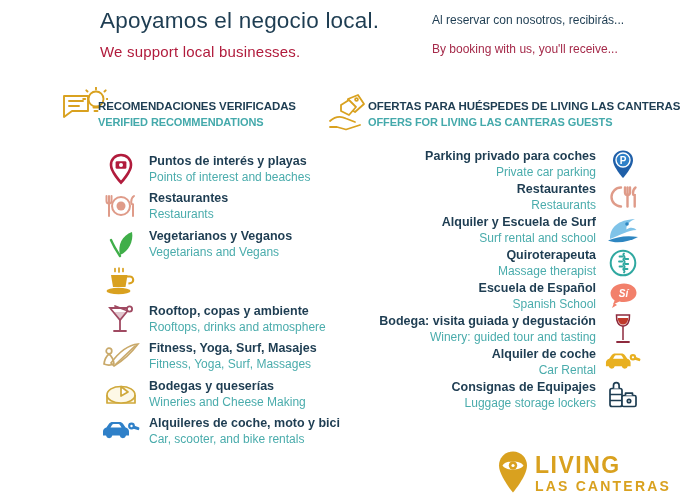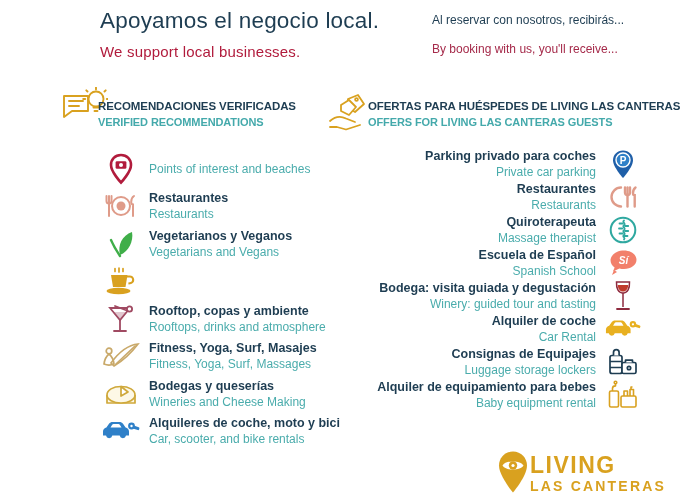--- a/index.html
+++ b/index.html
@@ -29,21 +29,21 @@
   .l-row{display:flex;align-items:center;height:37.5px;gap:9px;}
   .icon-cell-l{width:38px;display:flex;justify-content:center;align-items:center;flex:0 0 38px;}
   .right-list{position:absolute;left:347px;top:147px;width:294px;}
   .r-row{display:flex;align-items:center;justify-content:flex-end;height:33px;gap:9px;}
   .r-txt{text-align:right;}
   .icon-cell-r{width:36px;display:flex;justify-content:center;align-items:center;flex:0 0 36px;}
   .es{font-size:12.5px;font-weight:600;color:#1e3d52;line-height:15px;white-space:nowrap;}
   .en{font-size:12px;font-weight:500;color:#4aacac;line-height:14px;margin-top:1px;white-space:nowrap;}
 
   
-  .logo{position:absolute;left:496px;top:450px;display:flex;align-items:center;}
+  .logo{position:absolute;left:496px;top:450px;display:flex;align-items:center;gap:5px;}
   .logo-name{font-size:23px;font-weight:700;color:#d9a11f;letter-spacing:1.5px;line-height:22px;}
   .logo-sub{font-size:14px;font-weight:600;color:#d9a11f;letter-spacing:2.2px;margin-top:2px;}
 </style>
 </head>
 <body>
 
 <div class="page">
 
   <div class="main-title">
     <div class="title-es">Apoyamos el negocio local.</div>
@@ -86,20 +86,21 @@
   <div class="left-list" id="left-list">
       <div class="l-row">
         <span class="icon-cell-l">
           <svg width="26" height="32" viewBox="0 0 26 32">
             <path d="M13 2C7 2 3 6.5 3 12c0 7 10 17.5 10 17.5S23 19 23 12C23 6.5 19 2 13 2z" fill="#fff" stroke="#b11b3c" stroke-width="2.6"></path>
             <rect x="7.6" y="8.2" width="10.8" height="7.6" rx="1.4" fill="#b11b3c"></rect>
             <circle cx="13" cy="12" r="2" fill="#fff"></circle>
           </svg>
         </span>
         <div class="l-txt">
+          <div class="es">Puntos de interés y playas</div>
           <div class="en">Points of interest and beaches</div>
         </div>
       </div>
       <div class="l-row">
         <span class="icon-cell-l">
           <svg width="34" height="26" viewBox="0 0 34 26">
             <g stroke="#df9b89" fill="none" stroke-width="2" stroke-linecap="round">
               <path d="M5 3v20"></path>
               <path d="M2.5 3v5a2.5 2.5 0 0 0 5 0V3"></path>
               <circle cx="17" cy="13" r="9"></circle>
@@ -229,20 +230,33 @@
               <path d="M15 3.5a9.5 9.5 0 1 0 0 19"></path>
               <path d="M21.5 3.5v19"></path>
               <path d="M19 3.5v5a2.5 2.5 0 0 0 5 0v-5"></path>
               <path d="M29.5 3.5c-1.6 1.2-2.5 3.2-2.5 5.5 0 1.6.9 2.3 1.7 2.3V22.5"></path>
             </g>
           </svg>
         </span>
       </div>
       <div class="r-row">
         <div class="r-txt">
+          <div class="es">Alquiler y Escuela de Surf</div>
+          <div class="en">Surf rental and school</div>
+        </div>
+        <span class="icon-cell-r">
+          <svg width="32" height="28" viewBox="0 0 32 28">
+            <path d="M3 23C3 11 11 4 28 3c-6 2.5-9 6-8.5 10.5 3.5-2.5 7.5-2 10 .5-9 .5-16 5-26.5 9z" fill="#7fc3e8"></path>
+            <path d="M1 24.5c9-3.5 18-5.5 30-3.5-9 5-22 7-30 3.5z" fill="#2e86c1"></path>
+            <circle cx="20" cy="8" r="1.8" fill="#2e86c1"></circle>
+          </svg>
+        </span>
+      </div>
+      <div class="r-row">
+        <div class="r-txt">
           <div class="es">Quiroterapeuta</div>
           <div class="en">Massage therapist</div>
         </div>
         <span class="icon-cell-r">
           <svg width="28" height="28" viewBox="0 0 28 28">
             <circle cx="14" cy="14" r="12.3" fill="none" stroke="#2fa8a0" stroke-width="2"></circle>
             <g stroke="#2fa8a0" stroke-width="1.8" fill="none" stroke-linecap="round">
               <path d="M15 4.5c-2.4 1.8 2.4 2.7 0 4.8s2.4 2.7 0 4.8 2.4 2.7 0 4.8 2.2 2.6 0 4.6"></path>
               <path d="M10.5 7.5h3.2M16 10h3.2M10 12.5h3.2M16 15h3.2M10.5 17.5h3.2M15.5 20h3"></path>
             </g>
@@ -300,38 +314,20 @@
         </div>
         <span class="icon-cell-r">
           <svg width="32" height="30" viewBox="0 0 32 30">
             <g fill="#fff" stroke="#1e3d52" stroke-width="1.7" stroke-linejoin="round">
               <rect x="3" y="8.5" width="12" height="18" rx="2"></rect>
               <path d="M6.5 8.5v-3a2.8 2.8 0 0 1 5.6 0v3"></path>
               <path d="M3 14.5h12M3 20.5h12"></path>
               <rect x="15" y="15.5" width="14" height="11" rx="1.6"></rect>
               <path d="M18.5 15.5v-2.3h7v2.3"></path>
               <circle cx="22" cy="21" r="1.7"></circle>
-            </g>
-          </svg>
-        </span>
-      </div>
-      <div class="r-row">
-        <div class="r-txt">
-          <div class="es">Alquiler de equipamiento para bebes</div>
-          <div class="en">Baby equipment rental</div>
-        </div>
-        <span class="icon-cell-r">
-          <svg width="32" height="30" viewBox="0 0 32 30">
-            <g fill="none" stroke="#d9a11f" stroke-width="1.6" stroke-linejoin="round">
-              <rect x="2.5" y="11" width="9" height="16" rx="1.5"></rect>
-              <path d="M5.5 11V8.5c0-1.8 1.2-2.6 3-2.6V3.5"></path>
-              <circle cx="8.5" cy="2.5" r="1.3"></circle>
-              <rect x="14" y="16" width="15" height="11" rx="1.5"></rect>
-              <path d="M17 16v-5h3.5v5M23 16V9.5h3.5V16"></path>
-              <path d="M24 9.5V7h1.5"></path>
             </g>
           </svg>
         </span>
       </div>
     </div>
 
   <div class="logo">
     <span><svg width="34" height="44" viewBox="0 0 34 44">
           <path d="M17 1.5C8.8 1.5 3 8 3 15.5 3 26 17 42.5 17 42.5S31 26 31 15.5C31 8 25.2 1.5 17 1.5z" fill="#d9a11f"></path>
           <path d="M6.5 15.5c3-5.5 18-5.5 21 0-3 5.5-18 5.5-21 0z" fill="#fff"></path>

